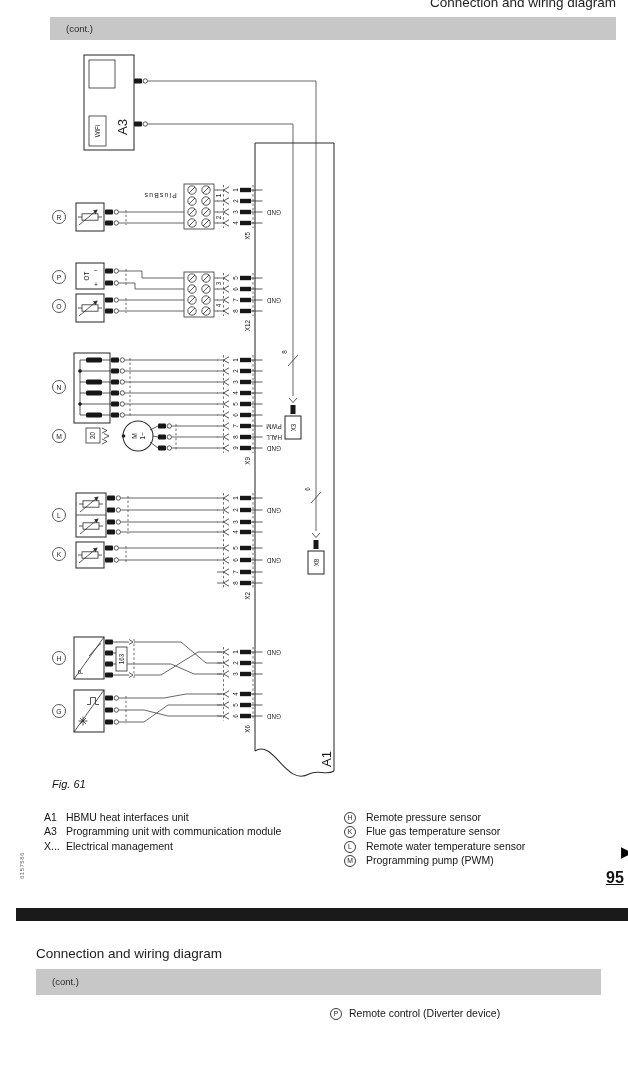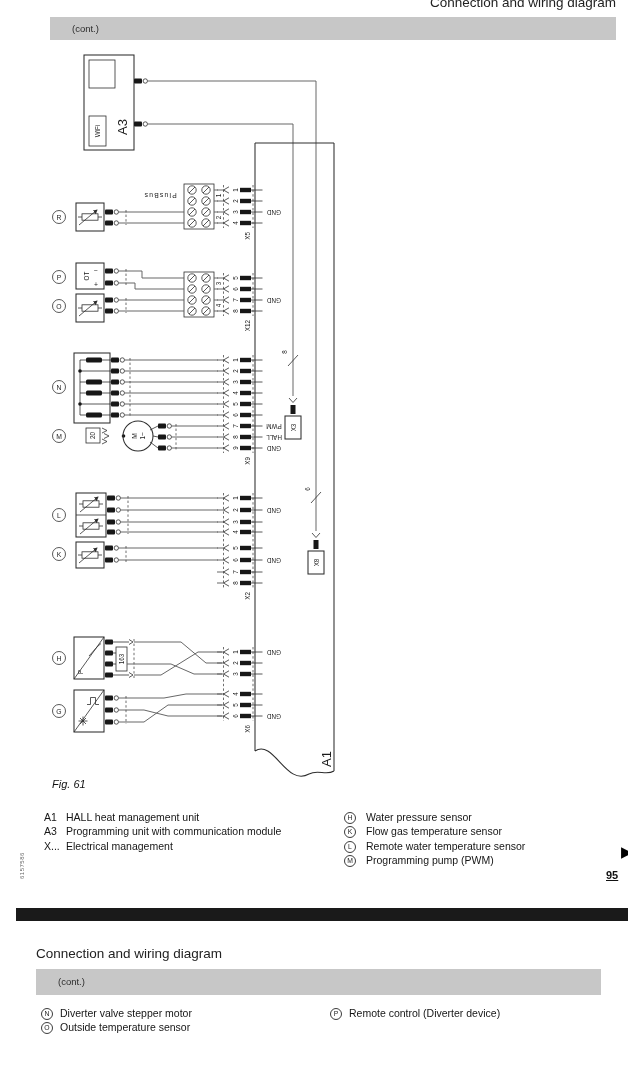--- a/index.html
+++ b/index.html
@@ -1,33 +1,33 @@
 <!DOCTYPE html>
 <html><head>
 <meta charset="utf-8">
 <style>
   html,body{margin:0;padding:0;background:#fff;}
   .sheet{position:relative;width:628px;height:1084px;overflow:hidden;background:#fff;
          font-family:"Liberation Sans",sans-serif;color:#1b1b1b;margin-left:16px;}
   .abs{position:absolute;}
   .hdr{font-size:13.5px;color:#222;white-space:nowrap;}
   .contbar{background:#c7c7c7;height:23px;line-height:23px;font-size:9.5px;color:#2c2c2c;
-           padding-left:22px;box-sizing:border-box;}
+           padding-left:16px;box-sizing:border-box;}
   .figcap{font-style:italic;font-size:11px;color:#111;text-align:center;}
   .legcol{position:absolute;}
   .lrow{display:flex;align-items:center;height:14.3px;font-size:10.5px;color:#151515;white-space:nowrap;}
   .lkey{width:22px;flex:none;font-size:10.5px;}
   .lkey2{width:19px;flex:none;}
   .circ{display:inline-block;width:10px;height:10px;border:1px solid #3c3c3c;border-radius:50%;
         font-size:6.8px;line-height:10px;text-align:center;color:#222;}
   .docnum{font-size:6px;color:#666;letter-spacing:.5px;writing-mode:vertical-rl;transform:rotate(180deg);}
   .sidetab{background:#6e6e6e;width:12px;height:103px;}
   .sidetab i{position:absolute;left:5px;width:2px;height:2px;background:#e8e8e8;border-radius:50%;}
   .navnext{font-size:15px;color:#000;letter-spacing:-3px;width:23px;overflow:hidden;white-space:nowrap;}
-  .pagenum{font-size:11px;font-weight:bold;color:#111;text-decoration:underline;}
+  .pagenum{font-size:16px;font-weight:bold;color:#111;text-decoration:underline;}
   .blackbar{background:#1a1a1a;width:628px;height:13px;left:0;}
   
   .ln{fill:none;stroke:#2e2e2e;stroke-width:1.05;}
   .thin{stroke-width:0.8;}
   .wire{fill:none;stroke:#5f5f5f;stroke-width:0.95;}
   .fl{fill:#171717;stroke:none;}
   .dash{fill:none;stroke:#4a4a4a;stroke-width:0.8;stroke-dasharray:2.4 2.2;}
   #wiring text{fill:#1b1b1b;font-family:"Liberation Sans",sans-serif;dominant-baseline:central;}
   .t6{font-size:6.3px;}
   .t65{font-size:6.8px;}
@@ -636,39 +636,39 @@
         </g>
         <text class="t6" transform="translate(201.5,680) rotate(-90)" text-anchor="end">X6</text>
       </g>
   </svg>
 
   <div class="abs figcap" style="left:36px;top:778px;">Fig. 61</div>
 
   <div class="legcol" style="left:28px;top:810px;">
     <div class="lrow">
         <span class="lkey">A1</span>
-        <span>HALL heat management unit</span>
+        <span>HBMU heat interfaces unit</span>
       </div>
     <div class="lrow">
         <span class="lkey">A3</span>
         <span>Programming unit with communication module</span>
       </div>
     <div class="lrow">
         <span class="lkey">X...</span>
         <span>Electrical management</span>
       </div>
   </div>
   <div class="legcol" style="left:328px;top:810px;">
     <div class="lrow">
         <span class="lkey"><span class="circ">H</span></span>
-        <span>Water pressure sensor</span>
+        <span>Remote pressure sensor</span>
       </div>
     <div class="lrow">
         <span class="lkey"><span class="circ">K</span></span>
-        <span>Flow gas temperature sensor</span>
+        <span>Flue gas temperature sensor</span>
       </div>
     <div class="lrow">
         <span class="lkey"><span class="circ">L</span></span>
         <span>Remote water temperature sensor</span>
       </div>
     <div class="lrow">
         <span class="lkey"><span class="circ">M</span></span>
         <span>Programming pump (PWM)</span>
       </div>
   </div>
@@ -681,30 +681,20 @@
   </div>
   <div class="abs navnext" style="left:605px;top:843px;">▶▶</div>
   <div class="abs pagenum" style="left:590px;top:869px;">95</div>
 
   <div class="abs blackbar" style="top:908px;"></div>
 
   <div class="abs hdr" style="left:20px;top:946px;">Connection and wiring diagram</div>
   <div class="abs contbar" style="left:20px;top:969px;width:565px;height:26px;line-height:26px;">
     <span>(cont.)</span>
   </div>
-  <div class="legcol" style="left:25px;top:1006px;">
-    <div class="lrow">
-        <span class="lkey lkey2"><span class="circ">N</span></span>
-        <span>Diverter valve stepper motor</span>
-      </div>
-    <div class="lrow">
-        <span class="lkey lkey2"><span class="circ">O</span></span>
-        <span>Outside temperature sensor</span>
-      </div>
-  </div>
   <div class="legcol" style="left:314px;top:1006px;">
     <div class="lrow">
         <span class="lkey lkey2"><span class="circ">P</span></span>
         <span>Remote control (Diverter device)</span>
       </div>
   </div>
 
 </div>
 
 </body></html>

